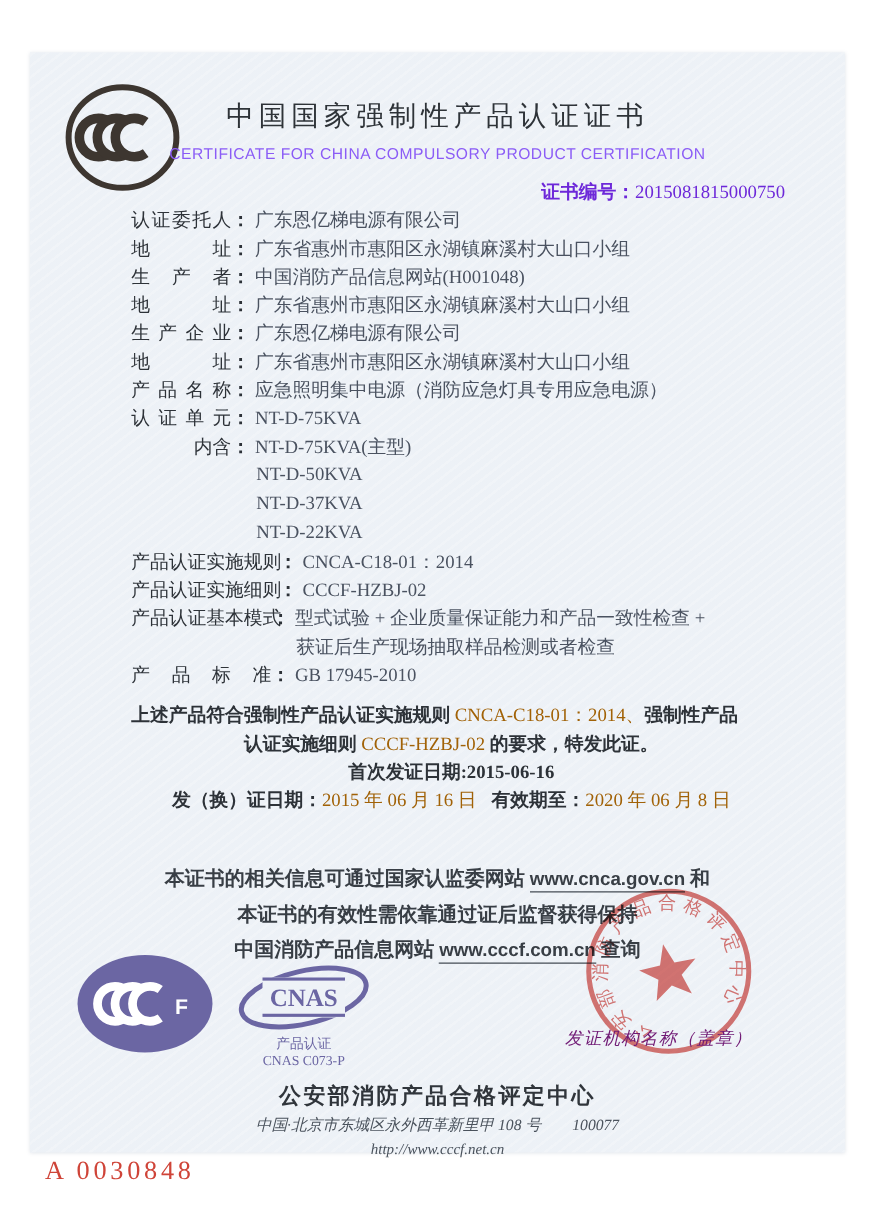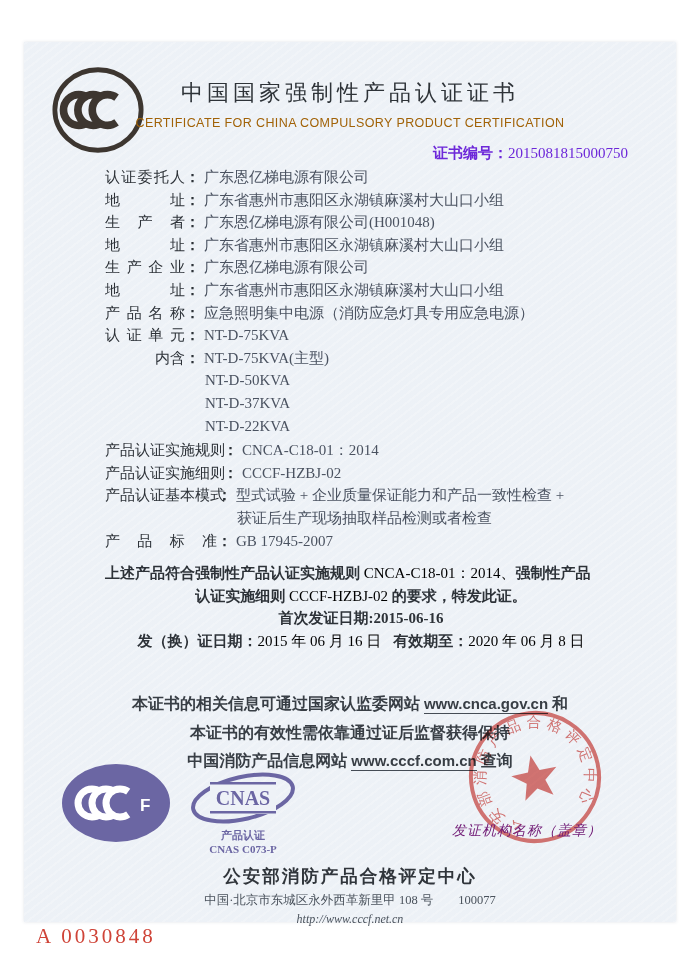--- a/index.html
+++ b/index.html
@@ -23,21 +23,21 @@
   }
 
   
   .ccc-logo { position:absolute; left:26px; top:22px; width:96px; height:92px; }
   .doc-title {
     position:absolute; left:0; top:36px; width:100%;
     text-align:center; font-size:22px; font-weight:normal; letter-spacing:4px; color:#2e3338;
   }
   .doc-subtitle {
     position:absolute; left:0; top:74px; width:100%;
-    text-align:center; font-size:12.5px; letter-spacing:.4px; color:#a16207;
+    text-align:center; font-size:12.5px; letter-spacing:.4px; color:#8b5cf6;
     font-family:"Liberation Sans","DejaVu Sans",sans-serif;
   }
   .cert-no {
     position:absolute; right:48px; top:102px; font-size:15px; color:#6d28d9;
   }
   .cert-no b { font-weight:600; }
 
   
   .fields { position:absolute; left:81px; top:124px; right:34px; font-size:15px; }
   .row { line-height:22.6px; white-space:nowrap; }
@@ -52,47 +52,47 @@
   .row.w .fl { width:112px; }
   .row.sp .colon { margin-left:6px; }
   .row.contw { padding-left:128px; }
   .row.gap-top { margin-top:2px; }
 
   
   .statement { position:absolute; left:81px; top:520px; width:512px; font-size:15px; }
   .statement .ln { line-height:22.6px; }
   .statement .c { text-align:center; }
   .statement b { color:#2d3238; }
-  .statement .reg { color:#000000; font-weight:normal; }
+  .statement .reg { color:#a16207; font-weight:normal; }
   .statement .gap { margin-left:12px; }
 
   
   .monitor { position:absolute; left:0; top:648px; width:100%; text-align:center;
              font-size:16px; font-weight:600; color:#383e45; }
   .monitor .mline { line-height:28.5px; }
   .url { border-bottom:1.5px solid #454c55; padding-bottom:1px;
          font-family:"Liberation Sans","DejaVu Sans",sans-serif; font-weight:600; font-size:15px; }
 
   
   .stamp { position:absolute; left:436px; top:660px; width:150px; height:150px;
            transform:rotate(-12deg); opacity:.85; mix-blend-mode:multiply; pointer-events:none; }
   .sign-label { position:absolute; left:428px; top:780px; width:170px;
                 font-size:14px; color:#701a75; font-style:italic; letter-spacing:1px; }
 
   
   .cccf-logo { position:absolute; left:36px; top:720px; width:112px; height:82px; }
   .cnas-logo { position:absolute; left:164px; top:728px; width:110px; height:56px; }
   .cnas-cap  { position:absolute; left:164px; top:786px; width:110px; text-align:center;
-               color:#6b66a3; font-size:11px; line-height:14px;font-weight:bold; }
+               color:#6b66a3; font-size:11px; line-height:14px; }
 
   
   .issuer-name { position:absolute; left:0; top:822px; width:100%; text-align:center;
                  font-size:17.5px; font-weight:bold; letter-spacing:2px; color:#30353b; }
   .issuer-addr { position:absolute; left:0; top:850px; width:100%; text-align:center;
-                 font-size:12.5px; color:#4a525c; }
+                 font-size:12.5px; color:#4a525c;font-style:italic; }
   .issuer-url  { position:absolute; left:0; top:870px; width:100%; text-align:center;
                  font-size:12px; color:#4a525c;font-style:italic; }
 
   
   .serial { position:absolute; left:36px; top:924px; font-size:21px; letter-spacing:3px;
             color:#cf4438; font-family:"Liberation Serif","DejaVu Serif",serif; }
 </style>
 </head>
 <body>
 
@@ -105,35 +105,35 @@
     <circle cx="60" cy="48" r="16" fill="none" stroke="#3d3630" stroke-width="8" pathLength="100" stroke-dasharray="70 30" stroke-dashoffset="-15"></circle>
   </svg>
 
   <div class="doc-title">中国国家强制性产品认证证书</div>
   <div class="doc-subtitle">CERTIFICATE FOR CHINA COMPULSORY PRODUCT CERTIFICATION</div>
   <div class="cert-no"><b>证书编号：</b><span>2015081815000750</span></div>
 
   <div class="fields">
     <div class="row"><span class="fl">认证委托人</span><span class="colon">：</span><span class="fv">广东恩亿梯电源有限公司</span></div>
     <div class="row"><span class="fl">地址</span><span class="colon">：</span><span class="fv">广东省惠州市惠阳区永湖镇麻溪村大山口小组</span></div>
-    <div class="row"><span class="fl">生产者</span><span class="colon">：</span><span class="fv">广东恩亿梯电源有限公司(H001048)</span></div>
+    <div class="row"><span class="fl">生产者</span><span class="colon">：</span><span class="fv">中国消防产品信息网站(H001048)</span></div>
     <div class="row"><span class="fl">地址</span><span class="colon">：</span><span class="fv">广东省惠州市惠阳区永湖镇麻溪村大山口小组</span></div>
     <div class="row"><span class="fl">生产企业</span><span class="colon">：</span><span class="fv">广东恩亿梯电源有限公司</span></div>
     <div class="row"><span class="fl">地址</span><span class="colon">：</span><span class="fv">广东省惠州市惠阳区永湖镇麻溪村大山口小组</span></div>
     <div class="row"><span class="fl">产品名称</span><span class="colon">：</span><span class="fv">应急照明集中电源（消防应急灯具专用应急电源）</span></div>
     <div class="row"><span class="fl">认证单元</span><span class="colon">：</span><span class="fv">NT-D-75KVA</span></div>
     <div class="row"><span class="fl rt">内含</span><span class="colon">：</span><span class="fv">NT-D-75KVA(主型)</span></div>
     <div class="row cont"><span class="fv">NT-D-50KVA</span></div>
     <div class="row cont"><span class="fv">NT-D-37KVA</span></div>
     <div class="row cont"><span class="fv">NT-D-22KVA</span></div>
     <div class="row w sp gap-top"><span class="fl">产品认证实施规则</span><span class="colon">：</span><span class="fv">CNCA-C18-01：2014</span></div>
     <div class="row w sp"><span class="fl">产品认证实施细则</span><span class="colon">：</span><span class="fv">CCCF-HZBJ-02</span></div>
     <div class="row w"><span class="fl">产品认证基本模式</span><span class="colon">：</span><span class="fv">型式试验 + 企业质量保证能力和产品一致性检查 +</span></div>
     <div class="row contw"><span class="fv">获证后生产现场抽取样品检测或者检查</span></div>
-    <div class="row w"><span class="fl">产品标准</span><span class="colon">：</span><span class="fv">GB 17945-2007</span></div>
+    <div class="row w"><span class="fl">产品标准</span><span class="colon">：</span><span class="fv">GB 17945-2010</span></div>
   </div>
 
   <div class="statement">
     <div class="ln"><b>上述产品符合强制性产品认证实施规则</b><span class="reg"> CNCA-C18-01：2014、</span><b>强制性产品</b></div>
     <div class="ln c"><b>认证实施细则</b><span class="reg"> CCCF-HZBJ-02 </span><b>的要求，特发此证。</b></div>
     <div class="ln c"><b>首次发证日期:2015-06-16</b></div>
     <div class="ln c"><b>发（换）证日期：</b><span class="reg">2015 年 06 月 16 日</span><b class="gap">有效期至：</b><span class="reg">2020 年 06 月 8 日</span></div>
   </div>
 
   <div class="monitor">

